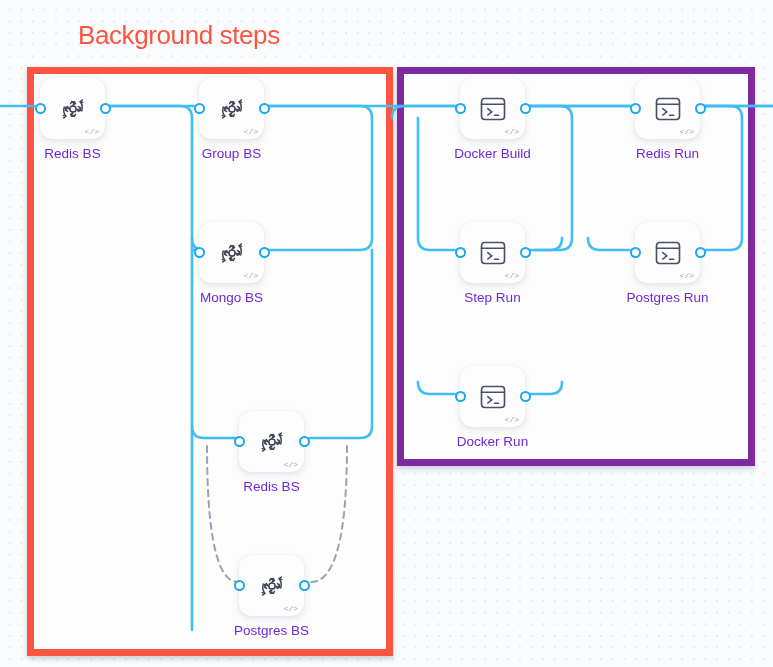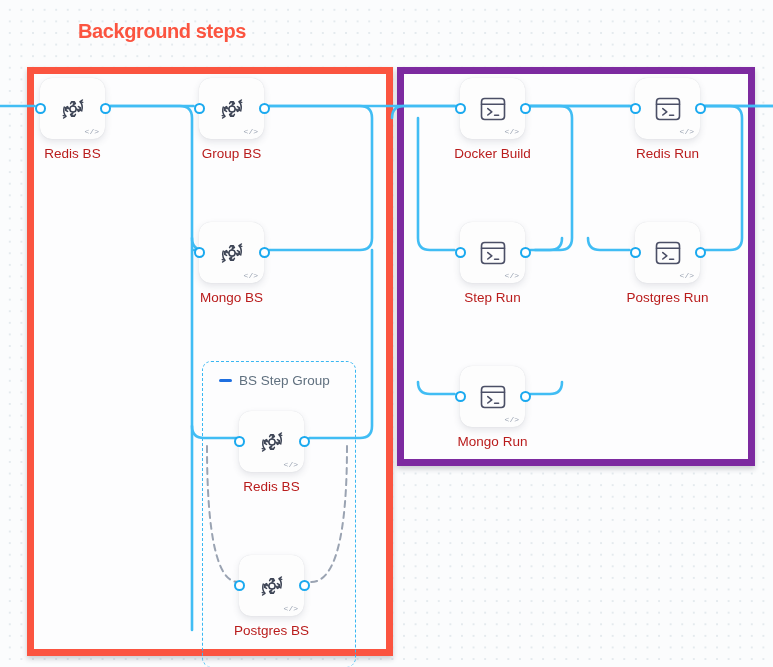--- a/index.html
+++ b/index.html
@@ -12,22 +12,22 @@
     background-position:4px 4px;
     font-family:"Liberation Sans", sans-serif;
     position:relative;
     -webkit-font-smoothing:antialiased;
   }
   #canvas{position:absolute;inset:0;}
 
   
   .sec-title{
     position:absolute;
-    font-weight:bold;
-    font-size:20px;
+    font-weight:normal;
+    font-size:26px;
     letter-spacing:-0.4px;
     white-space:nowrap;
   }
   #title-bg{ left:78px;  top:20px; color:#fb5440; }
   #title-run{ left:506px; top:20px; color:#7d2aa0; }
 
   
   .sec-frame{
     position:absolute;
     box-sizing:border-box;
@@ -81,21 +81,21 @@
   }
   .node-card svg{display:block;}
   .code-badge{
     position:absolute;right:6px;bottom:3px;
     font-size:8px;color:#9aa3b2;line-height:1;
     font-family:"Liberation Mono", monospace;
   }
   .node-label{
     position:absolute;
     top:68px;left:50%;transform:translateX(-50%);
-    font-size:13.5px;color:#b91c1c;white-space:nowrap;
+    font-size:13.5px;color:#6d28d9;white-space:nowrap;
   }
   .port{
     position:absolute;
     width:11px;height:11px;box-sizing:border-box;
     border-radius:50%;
     background:#ffffff;
     border:2.6px solid #1aa9ef;
     top:25px;
   }
   .port.in{left:-5.5px;}
@@ -104,26 +104,20 @@
 </head>
 <body>
 
 <div id="canvas">
 
   <div class="sec-title" id="title-bg" style="color: rgb(251, 84, 64);">Background steps</div>
 
   <div class="sec-frame" id="frame-bg" style="left: 27px; top: 67px; width: 366px; height: 589px; border-color: rgb(251, 84, 64);"></div>
   <div class="sec-frame" id="frame-run" style="left: 397px; top: 67px; width: 358px; height: 399px; border-color: rgb(125, 42, 160);"></div>
 
-  <div id="step-group" style="left: 202px; top: 361px; width: 154px; height: 306px; border-top-color: rgb(57, 183, 242); border-right-color: rgb(57, 183, 242); border-bottom: none; border-left-color: rgb(57, 183, 242);">
-    <div id="step-group-header">
-      <span class="collapse-bar" style="background: rgb(30, 111, 224);"></span>
-      <span>BS Step Group</span>
-    </div>
-  </div>
 
   <svg id="edges" viewBox="0 0 773 667" xmlns="http://www.w3.org/2000/svg">
     <g id="edge-dashed-group">
         <path d="M 204,438 L 238,438" class="edge-dash" stroke="#9aa3b2"></path>
         <path d="M 309.5,438 L 350,438" class="edge-dash" stroke="#9aa3b2"></path>
         <path d="M 207,446 Q 207,582 238,582" class="edge-dash" stroke="#9aa3b2"></path>
         <path d="M 347,446 Q 347,582 311,582" class="edge-dash" stroke="#9aa3b2"></path>
       </g>
     <g id="edge-solid-group">
         <path d="M 0,106 L 34.5,106" class="edge" stroke="#41bdf4"></path>
@@ -334,17 +328,17 @@
       <rect x="4.5" y="4.5" width="23" height="21" rx="3.2"></rect>
       <path d="M4.5 10.2 H27.5"></path>
       <path d="M10.8 14.6 L14.8 17.8 L10.8 21"></path>
       <path d="M17.6 21.2 H21.6"></path>
     </g>
   </svg>
           <span class="code-badge">&lt;/&gt;</span>
           <span class="port in"></span>
           <span class="port out"></span>
         </div>
-        <div class="node-label">Mongo Run</div>
+        <div class="node-label">Docker Run</div>
       </div>
     </div>
 
 </div>
 
 </body></html>

